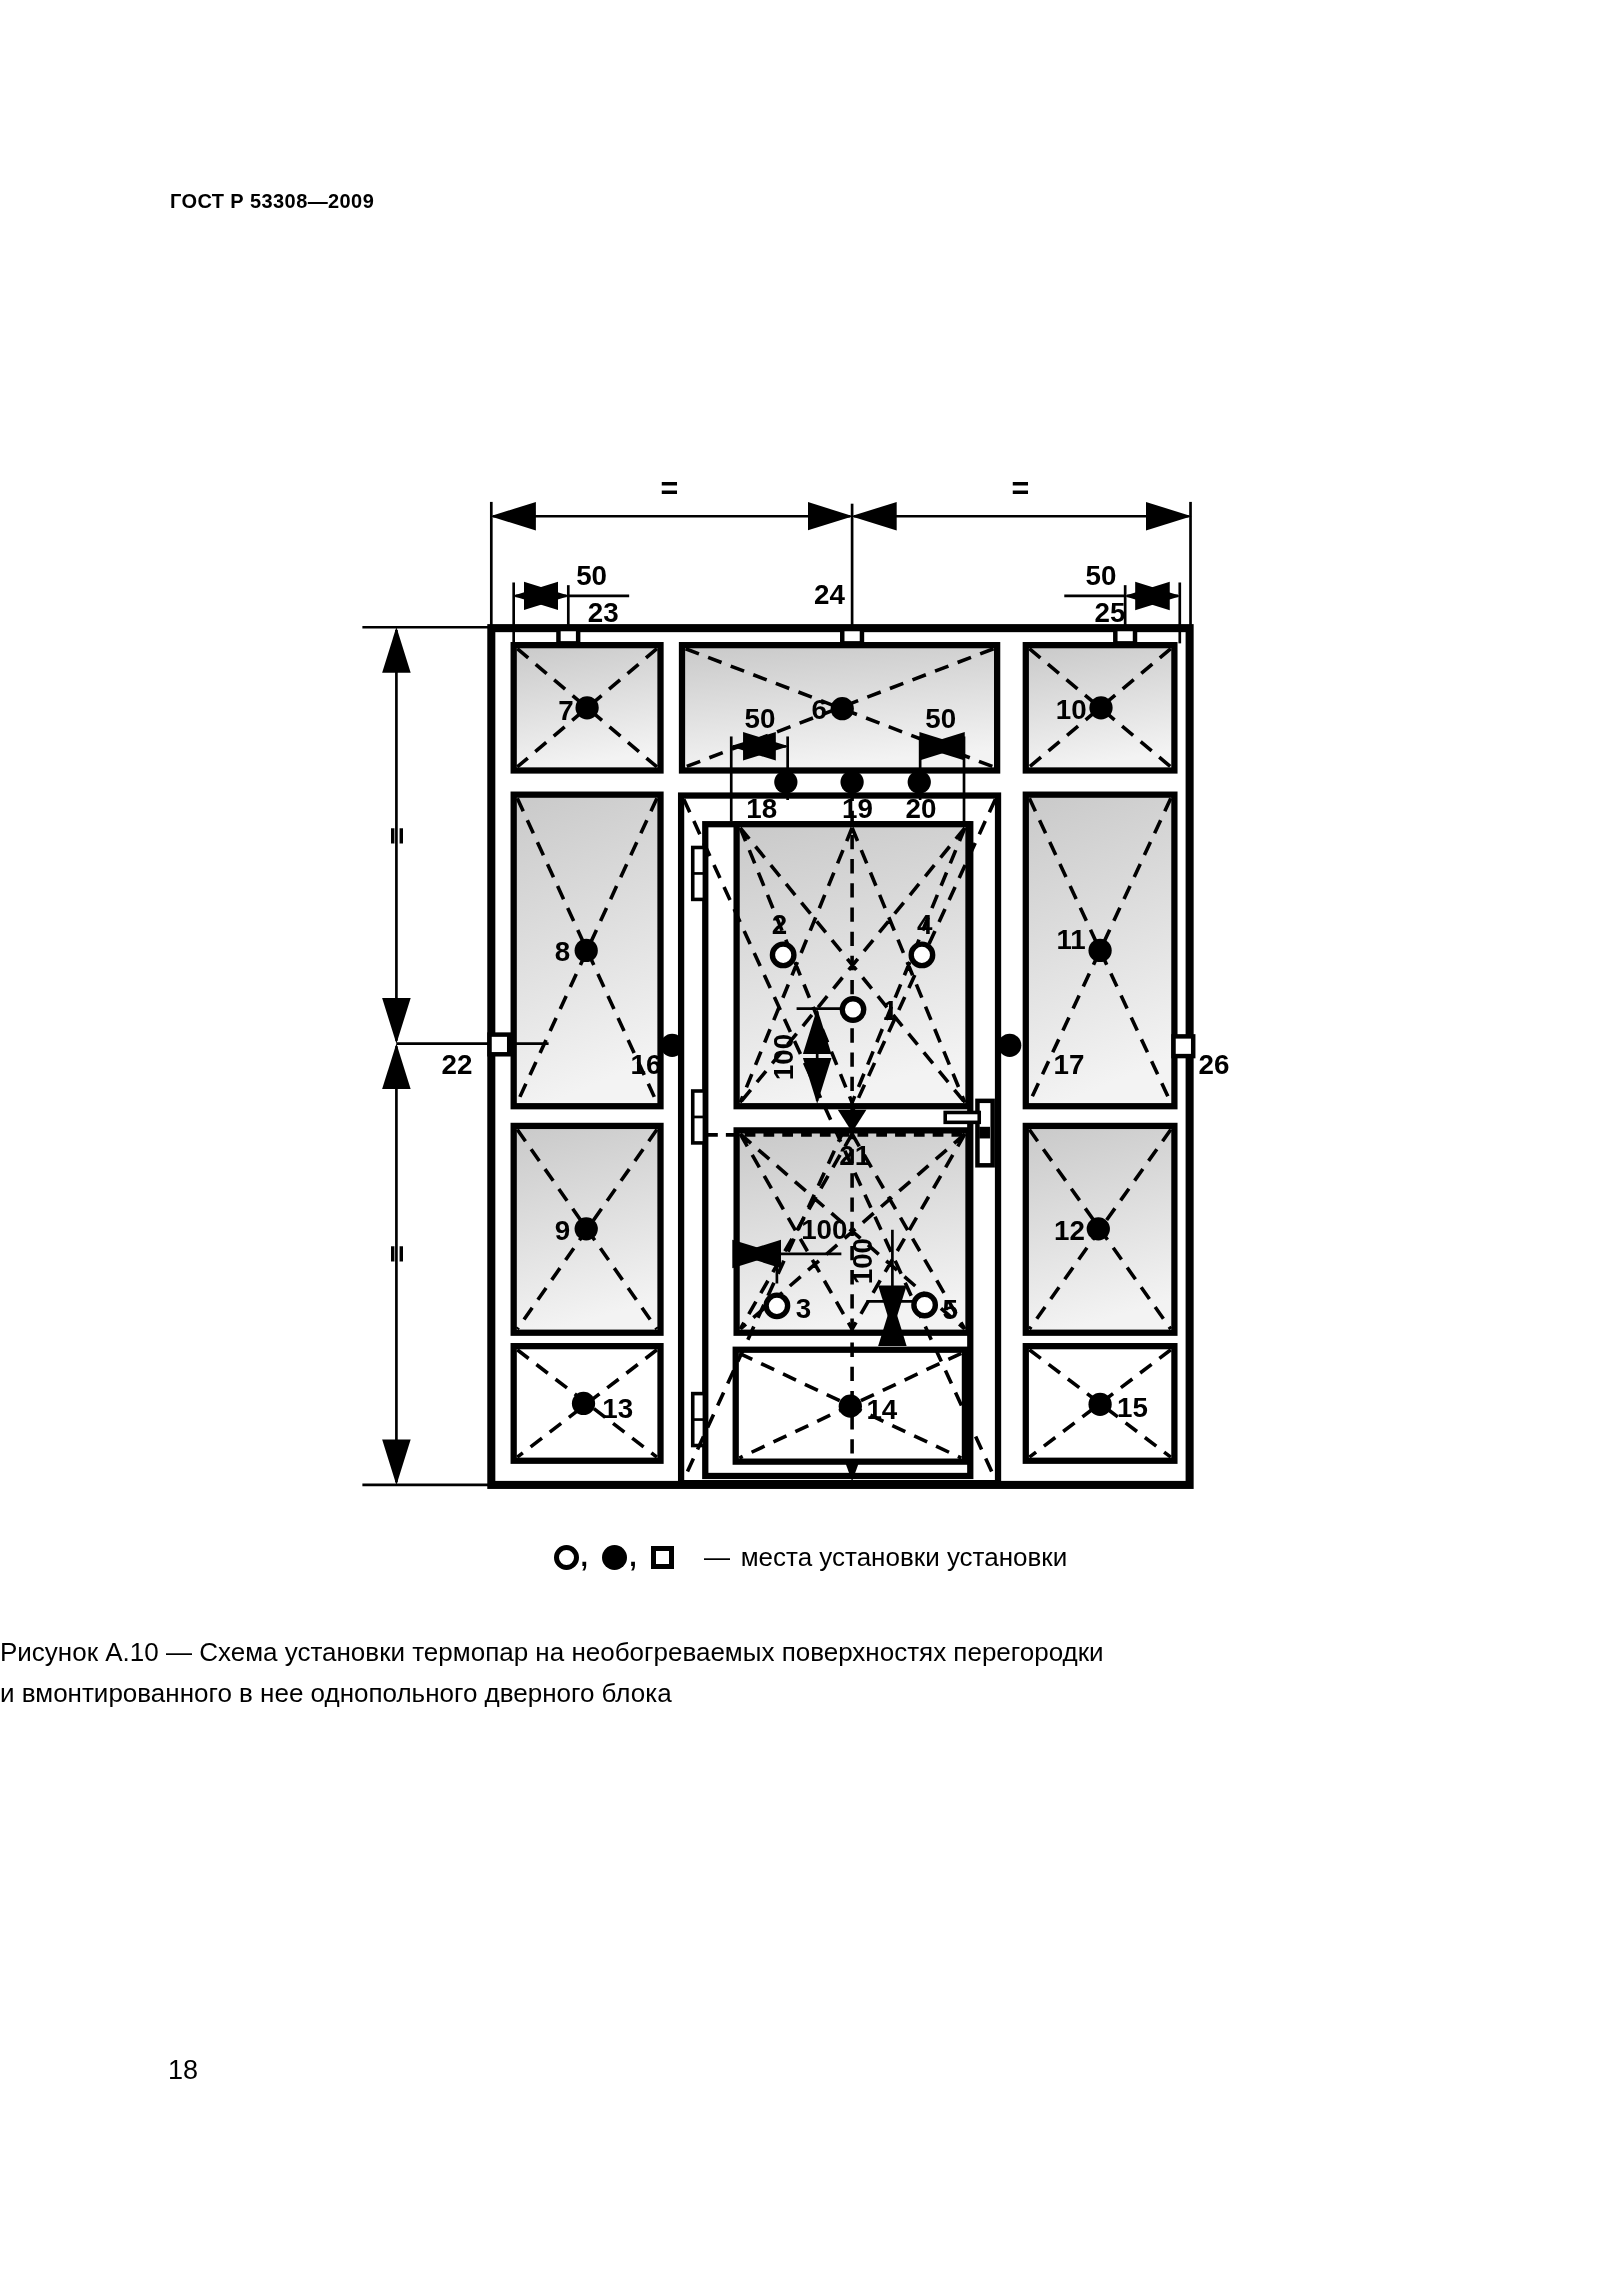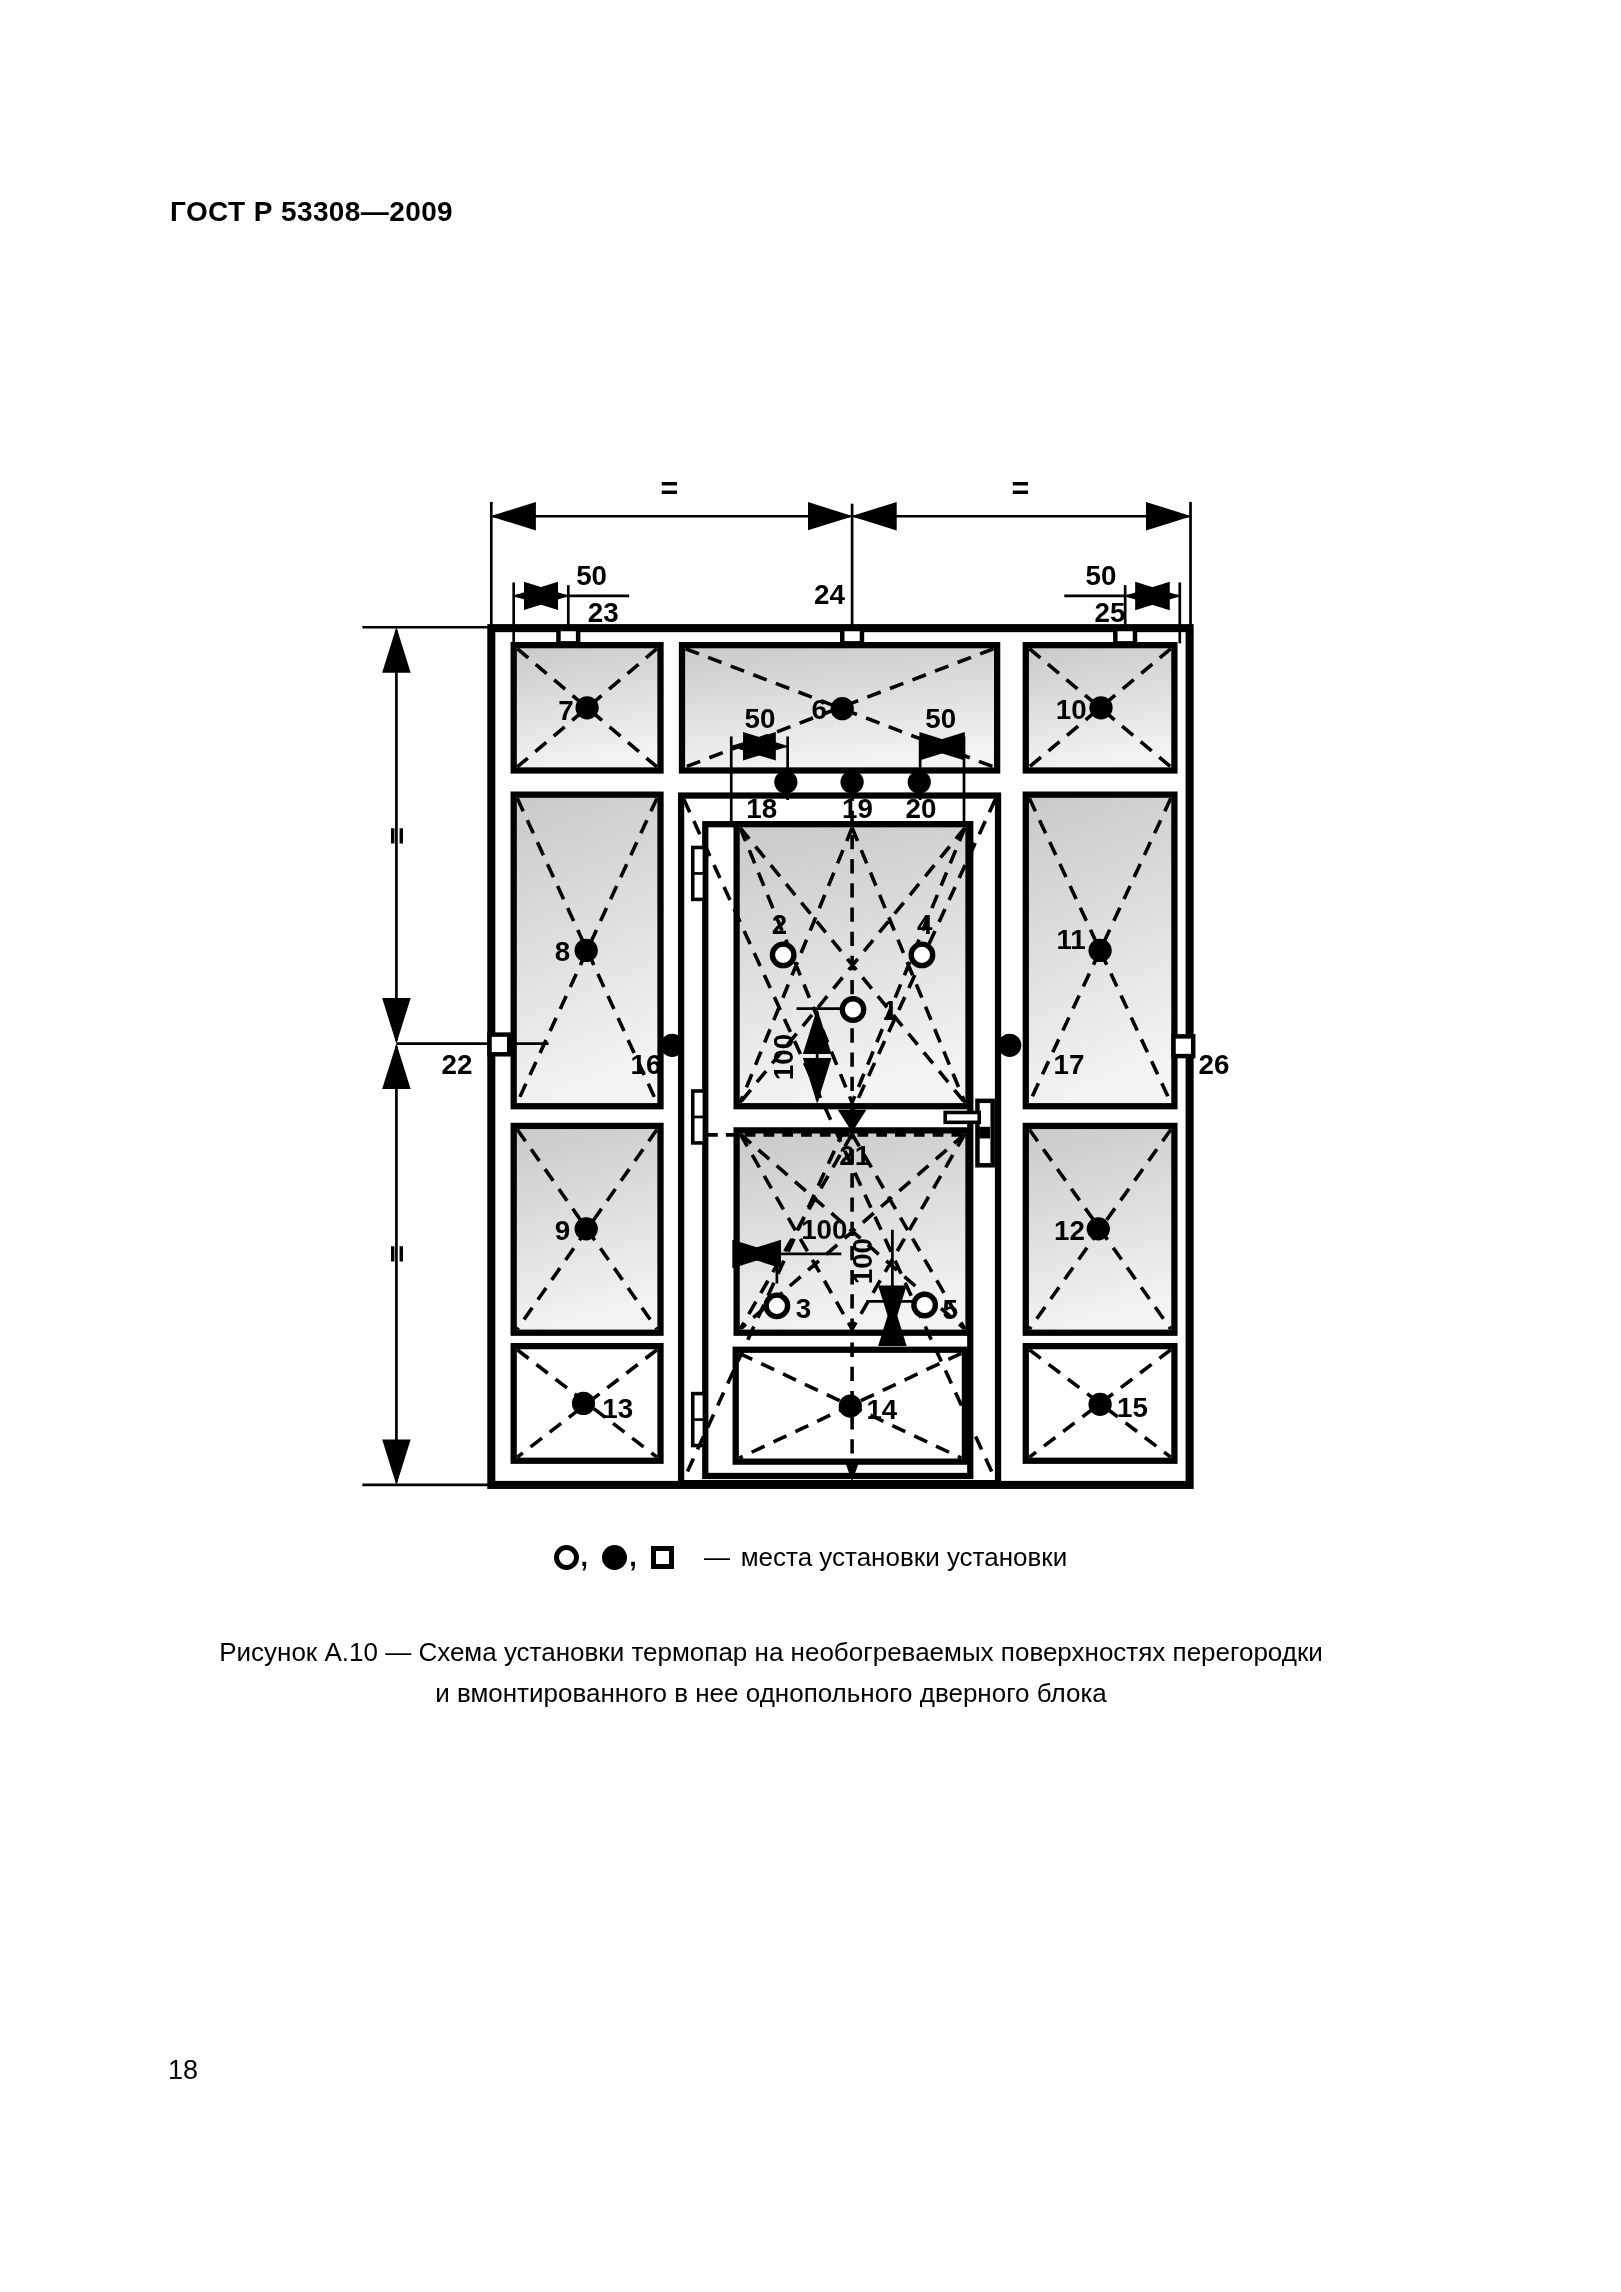--- a/index.html
+++ b/index.html
@@ -1,22 +1,22 @@
 <!DOCTYPE html>
 <html style="font-size:14.3px"><head>
 <meta charset="utf-8">
 <style>
   html,body{margin:0;padding:0;}
   body{
     width:1621px;height:2293px;position:relative;background:#ffffff;
     font-family:"Liberation Sans", sans-serif;color:#000;
   }
   .doc-header{
-    position:absolute;left:170px;top:196px;
-    font-size:28px;font-weight:bold;letter-spacing:0.4px;text-align:right;
+    position:absolute;left:170px;top:190px;
+    font-size:20px;font-weight:bold;letter-spacing:0.4px;text-align:right;
   }
   .page-number{
     position:absolute;left:168px;top:2055px;
     font-size:27px;
   }
   .figure-wrap{position:absolute;left:340px;top:466px;width:949px;height:1173px;}
   svg text{
     font-family:"Liberation Sans", sans-serif;
     font-weight:bold;font-size:31px;fill:#000;
   }
@@ -27,21 +27,21 @@
     font-size:26px;
   }
   .legend .sym{display:inline-block;box-sizing:border-box;}
   .sym-circle-open{width:25px;height:25px;border:5.4px solid #000;border-radius:50%;background:#fff;}
   .sym-circle-filled{width:25px;height:25px;border-radius:50%;background:#000;margin-left:12.5px;}
   .sym-square-open{width:23px;height:23px;border:5.4px solid #000;background:#fff;margin-left:12.5px;}
   .legend .comma{margin:0 1.8px 0 1.8px;font-weight:bold;font-size:27px;}
   .legend .dash{margin:0 10.7px 0 30px;}
   .caption{
     position:absolute;left:0;top:1632px;width:1542px;
-    text-align:center;font-size:26px;line-height:41px;
+    font-size:26px;line-height:41px;
   }
 </style>
 </head>
 <body>
 
 <div class="doc-header">ГОСТ Р 53308—2009</div>
 
 <div class="figure-wrap">
 <svg width="949" height="1173" viewBox="380 520 1060 1310" xmlns="http://www.w3.org/2000/svg">
   <defs>

